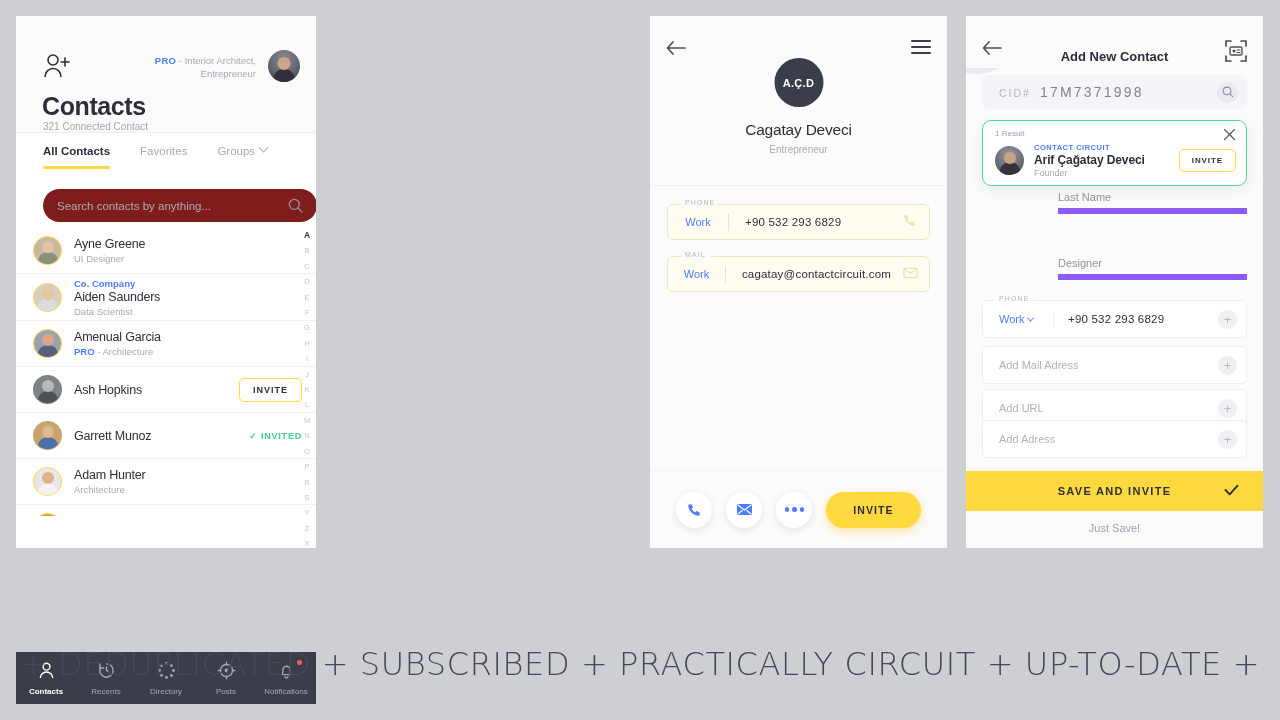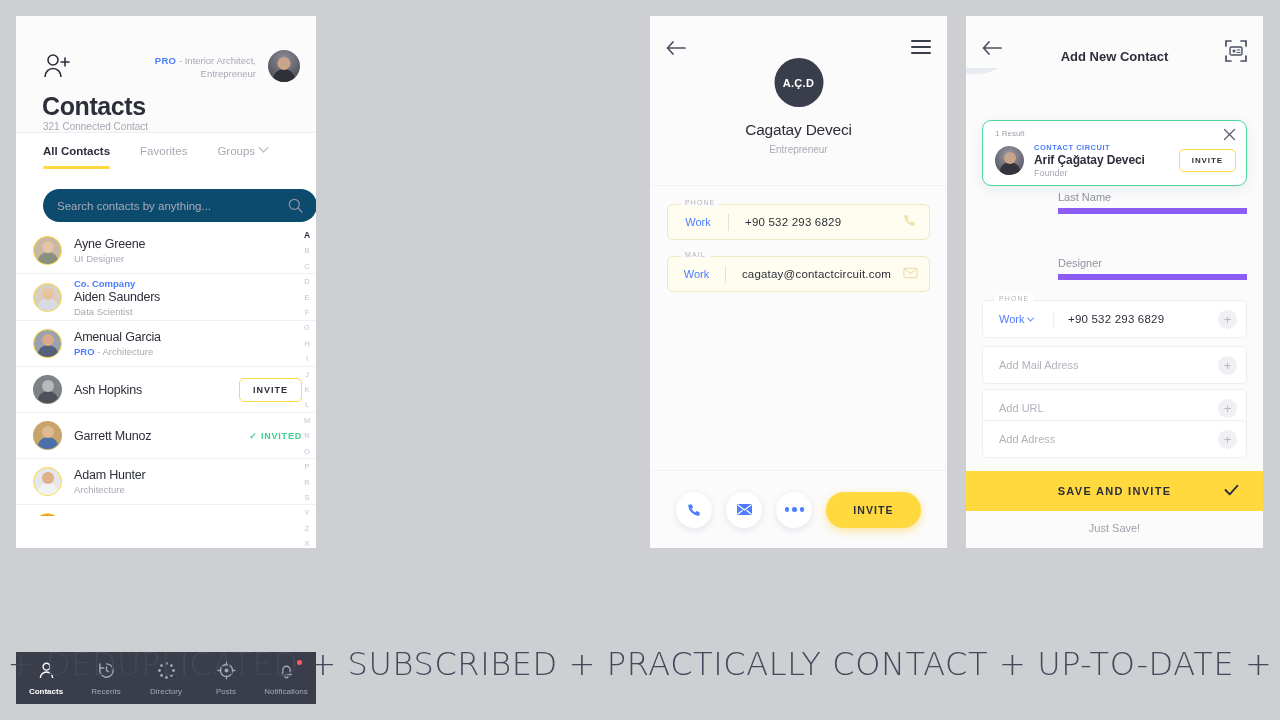--- a/index.html
+++ b/index.html
@@ -61,21 +61,21 @@
   .tab.active::after {
     content: ""; position: absolute; left: 0; bottom: 0; height: 3px;
     width: 100%; background: #ffd93d; border-radius: 2px;
   }
   .chev { display:inline-block; margin-left:5px; width:7px; height:7px;
           border-right:1.4px solid #a7a9b4; border-bottom:1.4px solid #a7a9b4;
           transform: rotate(45deg) translate(-2px,-2px); }
 
   .searchbar {
     position: absolute; left: 27px; top: 173px; width: 274px; height: 33px;
-    border-radius: 17px; background: #0c4a6e; display: flex; align-items: center;
+    border-radius: 17px; background: #7f1d1d; display: flex; align-items: center;
     padding: 0 14px; justify-content: space-between; gap: 40px;
   }
   .searchbar span { font-size: 11.5px; color: #a9abb6; }
 
   .list { position: absolute; left: 0; top: 212px; width: 300px; height: 288px; overflow: hidden; background:#fff;}
   .row {
     position: relative; display: flex; align-items: center; height: 46px;
     padding: 0 14px 0 17px; border-bottom: 1px solid #f0f1f4;
   }
   .row.tall { height: 47px; }
@@ -513,20 +513,32 @@
       </svg>
       <div class="p3-title">Add New Contact</div>
       <svg class="scan" viewBox="0 0 22 22">
         <path d="M1 6V1h5M16 1h5v5M21 16v5h-5M6 21H1v-5" fill="none" stroke="#4b5060" stroke-width="1.7" stroke-linecap="round"></path>
         <rect x="5" y="7" width="12" height="8" rx="1.6" fill="none" stroke="#4b5060" stroke-width="1.4"></rect>
         <circle cx="9" cy="11" r="1.5" fill="#4b5060"></circle>
         <path d="M12 10h3M12 12.5h3" stroke="#4b5060" stroke-width="1.1" stroke-linecap="round"></path>
       </svg>
     </div>
 
+    <div class="cid">
+      <span class="cid-l">
+        <span class="cid-hash">CID#</span>
+        <span class="cid-val">17M7371998</span>
+      </span>
+      <span class="cid-btn">
+        <svg width="12" height="12" viewBox="0 0 13 13">
+          <circle cx="5.4" cy="5.4" r="4.2" fill="none" stroke="#8d909c" stroke-width="1.2"></circle>
+          <path d="M8.6 8.6l3.2 3.2" stroke="#8d909c" stroke-width="1.2" stroke-linecap="round"></path>
+        </svg>
+      </span>
+    </div>
 
     <div class="uline" style="top:176px; height:22px;">
       <span>Last Name</span>
     </div>
     <div class="uline" style="top:242px; height:22px;">
       <span>Designer</span>
     </div>
 
     <div class="result">
       <span class="lbl">1 Result</span>
@@ -575,14 +587,14 @@
       <span>SAVE AND INVITE</span>
       <span class="ck">
         <svg width="15" height="12" viewBox="0 0 15 12">
           <path d="M1.5 6l4.2 4.3L13.5 1.7" fill="none" stroke="#2c2f3a" stroke-width="1.9" stroke-linecap="round" stroke-linejoin="round"></path>
         </svg>
       </span>
     </div>
     <div class="justsave" style="top:506px;">Just Save!</div>
   </div>
 
-  <div class="banner">+ DEDUPLICATED + SUBSCRIBED + PRACTICALLY CONTACT + UP-TO-DATE +</div>
+  <div class="banner">+ DEDUPLICATED + SUBSCRIBED + PRACTICALLY CIRCUIT + UP-TO-DATE +</div>
 </div>
 
 </body></html>

